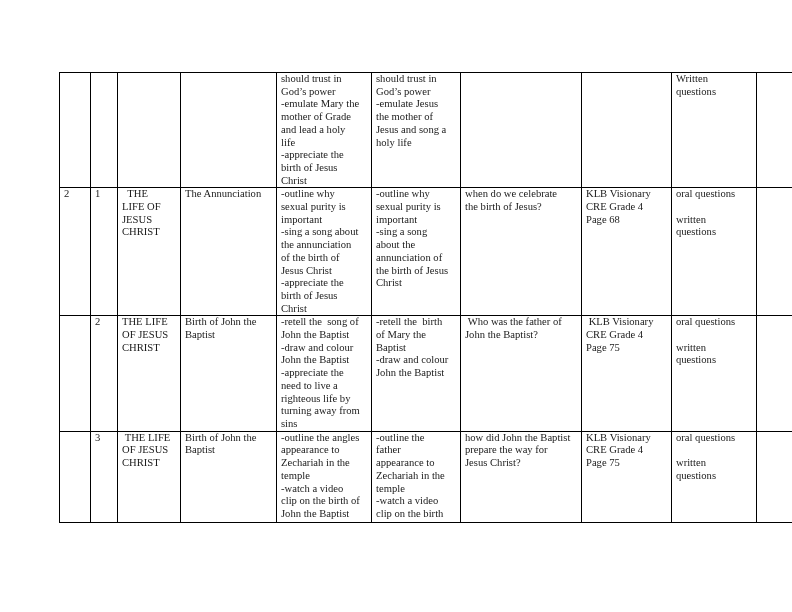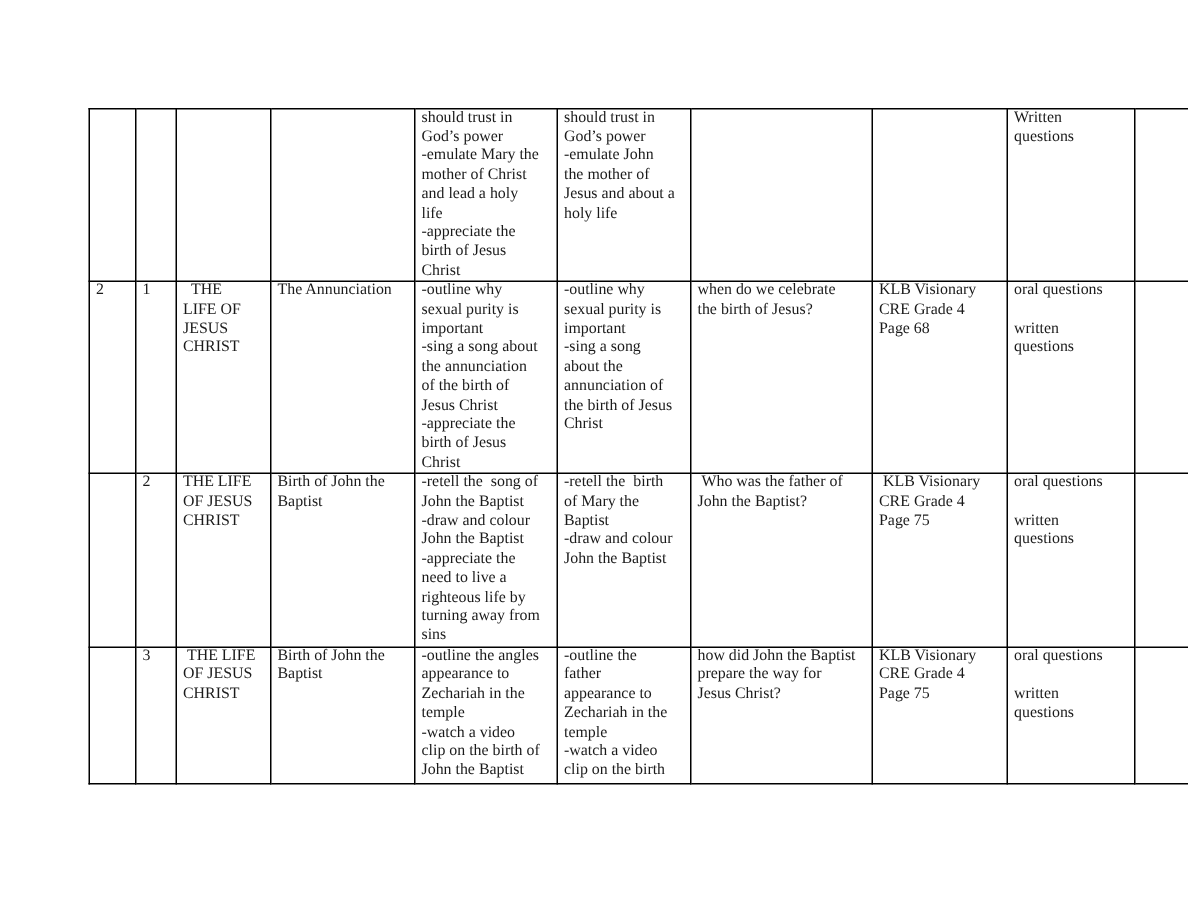--- a/index.html
+++ b/index.html
@@ -70,33 +70,33 @@
           </td>
           <td>
             <span class="cell-line"></span>
           </td>
           <td></td>
           <td></td>
           <td>
             <span class="cell-line">should trust in</span>
             <span class="cell-line">God’s power</span>
             <span class="cell-line">-emulate Mary the</span>
-            <span class="cell-line">mother of Christ</span>
+            <span class="cell-line">mother of Grade</span>
             <span class="cell-line">and lead a holy</span>
             <span class="cell-line">life</span>
             <span class="cell-line">-appreciate the</span>
             <span class="cell-line">birth of Jesus</span>
             <span class="cell-line">Christ</span>
           </td>
           <td>
             <span class="cell-line">should trust in</span>
             <span class="cell-line">God’s power</span>
-            <span class="cell-line">-emulate John</span>
+            <span class="cell-line">-emulate Jesus</span>
             <span class="cell-line">the mother of</span>
-            <span class="cell-line">Jesus and about a</span>
+            <span class="cell-line">Jesus and song a</span>
             <span class="cell-line">holy life</span>
           </td>
           <td></td>
           <td></td>
           <td>
             <span class="cell-line">Written</span>
             <span class="cell-line">questions</span>
           </td>
           <td>
             <span class="cell-line"></span>

